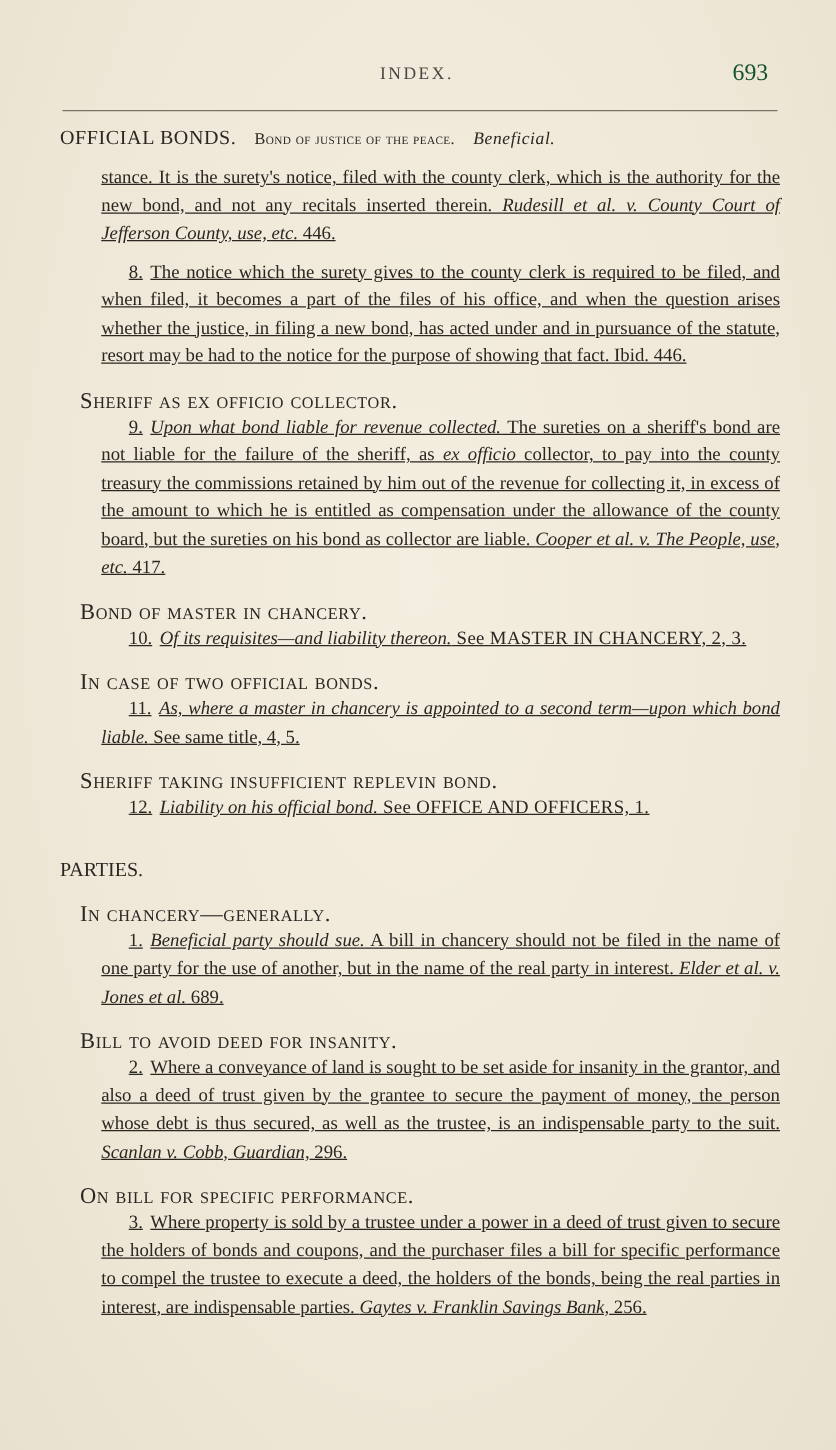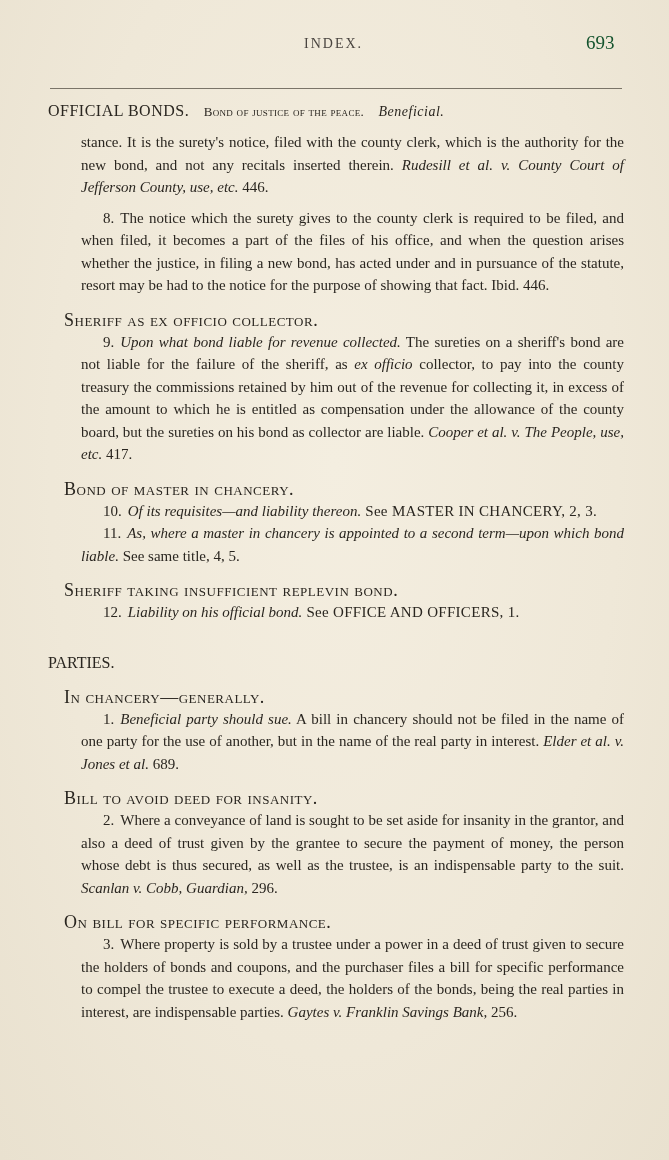--- a/index.html
+++ b/index.html
@@ -4,30 +4,30 @@
 <style>
   html, body { margin: 0; padding: 0; }
   body {
     width: 669px; height: 1160px; overflow: hidden;
     background: #f1ebdc;
     background-image: radial-gradient(ellipse at 50% 40%, #f4eee0 0%, #efe8d8 60%, #e9e1cf 100%);
     font-family: "Liberation Serif", "DejaVu Serif", serif;
     color: #2a2620;
     position: relative;
   }
-  .header { position: absolute; top: 36px; left: 0; width: 555px; height: 24px; }
+  .header { position: absolute; top: 52px; left: 0; width: 555px; height: 24px; }
   .running-head { position: absolute; left: 304px; top: 0; font-size: 14px; letter-spacing: 2px; color: #4a4540; }
   .page-num { position: absolute; left: 586px; top: -4px; font-size: 19px; color: #14532d; }
   .rule { position: absolute; top: 88px; left: 50px; width: 572px; height: 1px; background: #7a7468; }
   .content { position: absolute; top: 100px; left: 48px; width: 576px; }
   .main-heading { font-size: 16px; letter-spacing: 0.5px; margin: 0; line-height: 22px; }
   .main-heading .sub { font-variant: small-caps; font-size: 13px; margin-left: 10px; letter-spacing: 0.3px; }
   .main-heading .cont { font-style: italic; font-size: 14px; margin-left: 10px; }
   .subhead { font-variant: small-caps; font-size: 18px; margin: 14px 0 2px 16px; letter-spacing: 0.5px; line-height: 18px; }
-  .para { font-size: 15px; line-height: 22.5px; margin: 0 0 0 33px; text-align: justify; }
+  .para { font-size: 15px; line-height: 22.5px; margin: 0 0 0 33px; text-align: justify; text-decoration: underline; }
   .para .num { margin-left: 22px; margin-right: 6px; }
   .para i { font-style: italic; }
   .para .caps { letter-spacing: 0.3px; }
   .gap-sm { height: 8px; }
   .parties-heading { font-size: 16px; margin: 28px 0 0 0; line-height: 22px; }
 </style>
 </head>
 <body>
 
 <div class="header">
@@ -54,20 +54,21 @@
   <div class="subhead">Sheriff as ex officio collector.</div>
   <p class="para">
     <span class="num">9.</span><i>Upon what bond liable for revenue collected.</i><span> The sureties on a sheriff's bond are not liable for the failure of the sheriff, as </span><i>ex officio</i><span> collector, to pay into the county treasury the commissions retained by him out of the revenue for collecting it, in excess of the amount to which he is entitled as compensation under the allowance of the county board, but the sureties on his bond as collector are liable. </span><i>Cooper et al. v. The People, use, etc.</i><span> 417.</span>
   </p>
 
   <div class="subhead">Bond of master in chancery.</div>
   <p class="para">
     <span class="num">10.</span><i>Of its requisites—and liability thereon.</i><span class="caps"> See MASTER IN CHANCERY, 2, 3.</span>
   </p>
 
+  <div class="subhead">In case of two official bonds.</div>
   <p class="para">
     <span class="num">11.</span><i>As, where a master in chancery is appointed to a second term—upon which bond liable.</i><span> See same title, 4, 5.</span>
   </p>
 
   <div class="subhead">Sheriff taking insufficient replevin bond.</div>
   <p class="para">
     <span class="num">12.</span><i>Liability on his official bond.</i><span class="caps"> See OFFICE AND OFFICERS, 1.</span>
   </p>
 
   <p class="parties-heading">PARTIES.</p>

